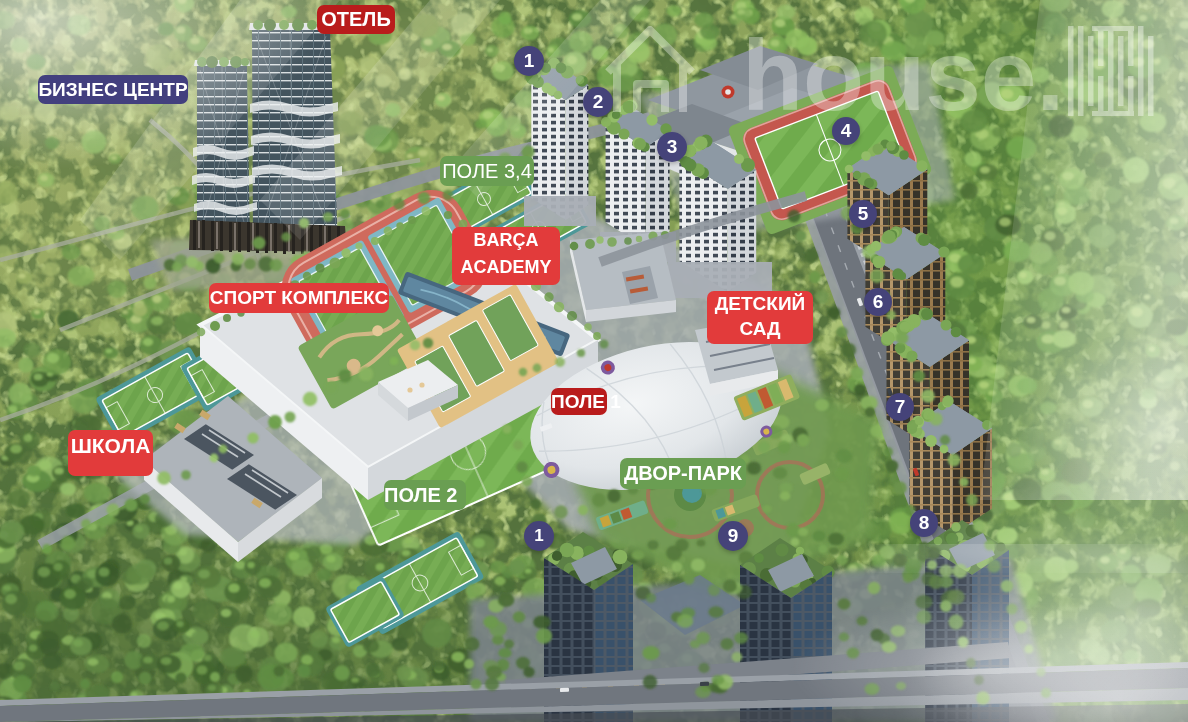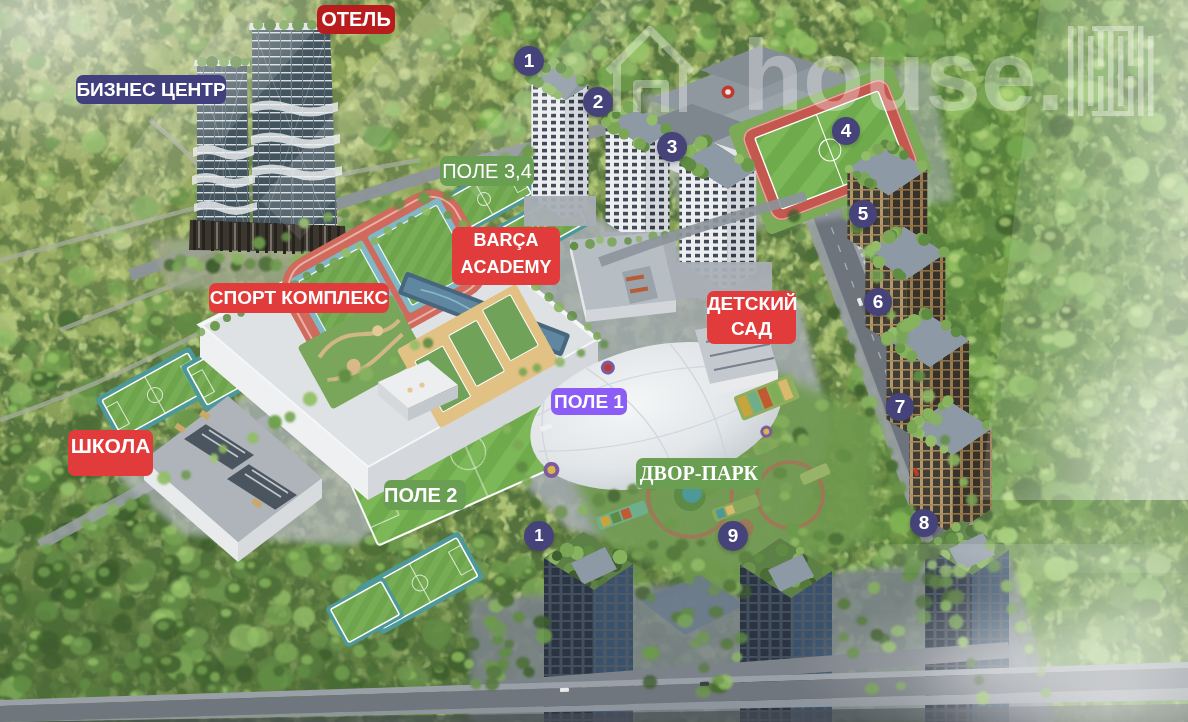--- a/index.html
+++ b/index.html
@@ -2245,37 +2245,37 @@
         <rect x="1128" y="76" width="5.5" height="40" fill="#ffffff"></rect>
         <rect x="1138" y="26" width="5.5" height="90" fill="#ffffff"></rect>
         <rect x="1148" y="36" width="5.5" height="80" fill="#ffffff"></rect>
         <rect x="1092" y="26" width="42" height="5" fill="#ffffff"></rect>
         <rect x="1092" y="111" width="42" height="5" fill="#ffffff"></rect>
       </g>
     </svg>
 
 <div style="position:absolute;left:283px;top:5px;width:78px;height:29px;background:#b91c1c;border-radius:7px;color:#fff;font-weight:bold;font-size:20px;line-height:29px;text-align:center;white-space:nowrap;margin-left:34px;">ОТЕЛЬ</div>
 
-<div style="position:absolute;left:38px;top:75px;width:150px;height:29px;background:#423f7e;border-radius:7px;color:#fff;font-weight:bold;font-size:19px;line-height:29px;text-align:center;white-space:nowrap;margin-left:38px;">БИЗНЕС ЦЕНТР</div>
+<div style="position:absolute;left:38px;top:75px;width:150px;height:29px;background:#423f7e;border-radius:7px;color:#fff;font-weight:bold;font-size:19px;line-height:29px;text-align:center;white-space:nowrap;">БИЗНЕС ЦЕНТР</div>
 
 <div style="position:absolute;left:440px;top:156px;width:94px;height:30px;background:#6a9e52;border-radius:7px;color:#fff;font-weight:normal;font-size:20px;line-height:30px;text-align:center;white-space:nowrap;">ПОЛЕ 3,4</div>
 
 <div style="position:absolute;left:452px;top:227px;width:108px;height:58px;background:#e23b3b;border-radius:7px;color:#fff;font-weight:bold;font-size:18px;line-height:27px;text-align:center;white-space:nowrap;">BARÇA<br>ACADEMY</div>
 
 <div style="position:absolute;left:209px;top:283px;width:180px;height:30px;background:#e23b3b;border-radius:7px;color:#fff;font-weight:bold;font-size:19px;line-height:30px;text-align:center;white-space:nowrap;">СПОРТ КОМПЛЕКС</div>
 
-<div style="position:absolute;left:707px;top:291px;width:89px;height:53px;background:#e23b3b;border-radius:7px;color:#fff;font-weight:bold;font-size:19px;line-height:25px;text-align:center;white-space:nowrap;">ДЕТСКИЙ<br>САД</div>
+<div style="position:absolute;left:707px;top:291px;width:106px;height:53px;background:#e23b3b;border-radius:7px;color:#fff;font-weight:bold;font-size:19px;line-height:25px;text-align:center;white-space:nowrap;">ДЕТСКИЙ<br>САД</div>
 
-<div style="position:absolute;left:551px;top:388px;width:76px;height:27px;background:#8b5cf6;border-radius:7px;color:#fff;font-weight:bold;font-size:19px;line-height:27px;text-align:center;white-space:nowrap;">ПОЛЕ 1</div>
+<div style="position:absolute;left:551px;top:388px;width:56px;height:27px;background:#b91c1c;border-radius:7px;color:#fff;font-weight:bold;font-size:19px;line-height:27px;text-align:center;white-space:nowrap;">ПОЛЕ 1</div>
 
 <div style="position:absolute;left:68px;top:430px;width:85px;height:46px;background:#e23b3b;border-radius:7px;color:#fff;font-weight:bold;font-size:21px;line-height:31px;text-align:center;white-space:nowrap;">ШКОЛА</div>
 
 <div style="position:absolute;left:384px;top:480px;width:82px;height:30px;background:#6a9e52;border-radius:7px;color:#fff;font-weight:bold;font-size:20px;line-height:30px;white-space:nowrap;">ПОЛЕ 2</div>
 
-<div style="position:absolute;left:636px;top:458px;width:126px;height:31px;background:#6a9e52;border-radius:7px;color:#fff;font-weight:bold;font-size:20px;line-height:31px;text-align:center;white-space:nowrap;font-family:Liberation Serif, serif;">ДВОР-ПАРК</div>
+<div style="position:absolute;left:620px;top:458px;width:126px;height:31px;background:#6a9e52;border-radius:7px;color:#fff;font-weight:bold;font-size:20px;line-height:31px;text-align:center;white-space:nowrap;">ДВОР-ПАРК</div>
 
 <div style="position:absolute;left:514px;top:46px;width:30px;height:30px;background:#454379;border-radius:50%;color:#fff;font-weight:bold;font-size:19px;line-height:30px;text-align:center;box-shadow:0 2px 4px rgba(0,0,0,0.25);">1</div>
 
 <div style="position:absolute;left:583px;top:87px;width:30px;height:30px;background:#454379;border-radius:50%;color:#fff;font-weight:bold;font-size:19px;line-height:30px;text-align:center;box-shadow:0 2px 4px rgba(0,0,0,0.25);">2</div>
 
 <div style="position:absolute;left:657px;top:132px;width:30px;height:30px;background:#454379;border-radius:50%;color:#fff;font-weight:bold;font-size:19px;line-height:30px;text-align:center;box-shadow:0 2px 4px rgba(0,0,0,0.25);">3</div>
 
 <div style="position:absolute;left:832px;top:117px;width:28px;height:28px;background:#454379;border-radius:50%;color:#fff;font-weight:bold;font-size:19px;line-height:28px;text-align:center;box-shadow:0 2px 4px rgba(0,0,0,0.25);">4</div>
 
 <div style="position:absolute;left:849px;top:200px;width:28px;height:28px;background:#454379;border-radius:50%;color:#fff;font-weight:bold;font-size:19px;line-height:28px;text-align:center;box-shadow:0 2px 4px rgba(0,0,0,0.25);">5</div>

